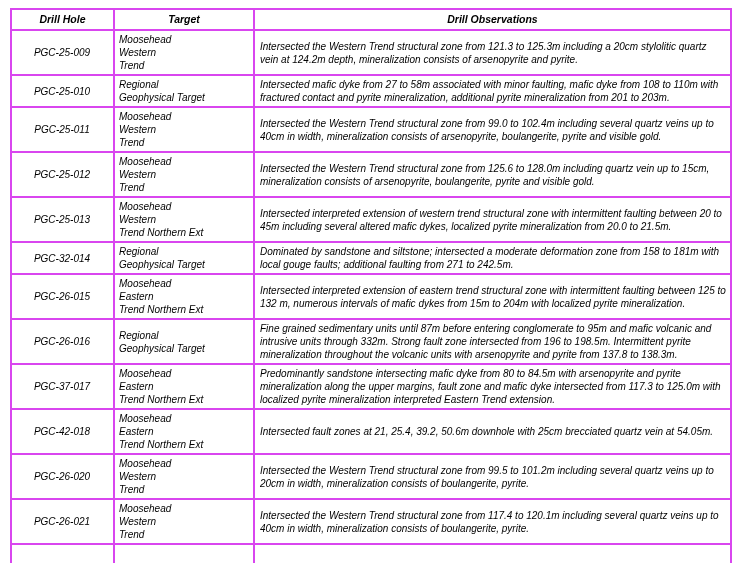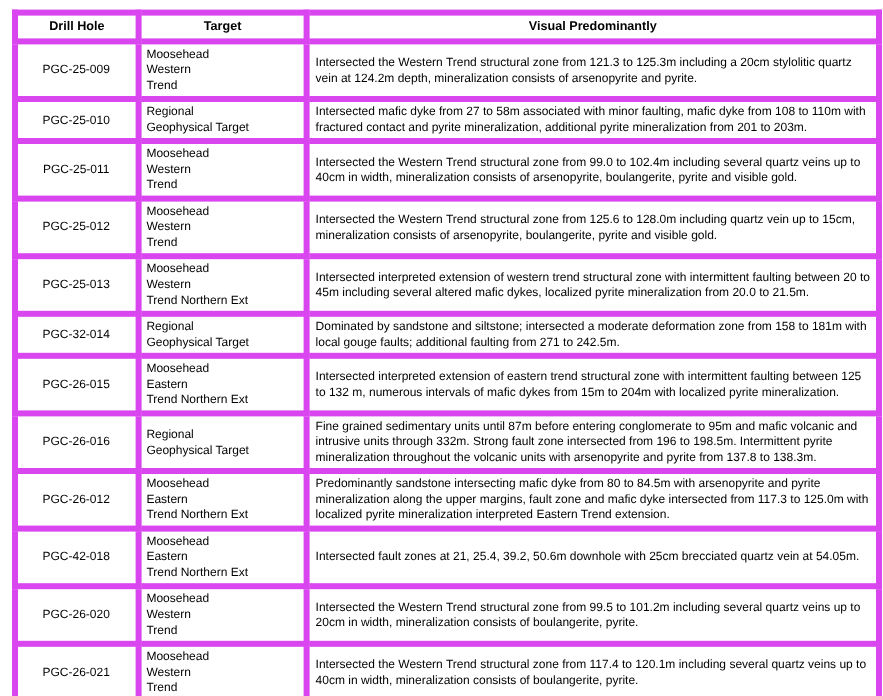--- a/index.html
+++ b/index.html
@@ -23,23 +23,24 @@
     width: 720px;
     font-size: 10px;
     color: #000000;
     background: #ffffff;
   }
   .drill-table col.col-hole   { width: 103px; }
   .drill-table col.col-target { width: 140px; }
   .drill-table col.col-obs    { width: 477px; }
   .drill-table th,
   .drill-table td {
-    border: 5px solid #d946ef;
+    border: 2px solid #d946ef;
     vertical-align: middle;
     line-height: 13px;
+    font-style: italic;
   }
   .drill-table th {
     font-size: 10.5px;
     font-weight: bold;
     text-align: center;
     padding: 3px 2px;
   }
   .drill-table td {
     padding: 2px 4px;
     text-align: left;
@@ -68,21 +69,21 @@
   <table class="drill-table">
     <colgroup>
       <col class="col-hole">
       <col class="col-target">
       <col class="col-obs">
     </colgroup>
     <thead>
       <tr>
         <th>Drill Hole</th>
         <th>Target</th>
-        <th>Visual Predominantly</th>
+        <th>Drill Observations</th>
       </tr>
     </thead>
     <tbody id="table-body">
   <tr>
     <td class="cell-hole">PGC-25-009</td>
     <td class="cell-target">Moosehead
 Western
 Trend</td>
     <td class="cell-obs">Intersected the Western Trend structural zone from 121.3 to 125.3m including a 20cm stylolitic quartz vein at 124.2m depth, mineralization consists of arsenopyrite and pyrite.</td>
   </tr>
@@ -134,21 +135,21 @@
   </tr>
 
   <tr>
     <td class="cell-hole">PGC-26-016</td>
     <td class="cell-target">Regional
 Geophysical Target</td>
     <td class="cell-obs">Fine grained sedimentary units until 87m before entering conglomerate to 95m and mafic volcanic and intrusive units through 332m. Strong fault zone intersected from 196 to 198.5m. Intermittent pyrite mineralization throughout the volcanic units with arsenopyrite and pyrite from 137.8 to 138.3m.</td>
   </tr>
 
   <tr>
-    <td class="cell-hole">PGC-26-012</td>
+    <td class="cell-hole">PGC-37-017</td>
     <td class="cell-target">Moosehead
 Eastern
 Trend Northern Ext</td>
     <td class="cell-obs">Predominantly sandstone intersecting mafic dyke from 80 to 84.5m with arsenopyrite and pyrite mineralization along the upper margins, fault zone and mafic dyke intersected from 117.3 to 125.0m with localized pyrite mineralization interpreted Eastern Trend extension.</td>
   </tr>
 
   <tr>
     <td class="cell-hole">PGC-42-018</td>
     <td class="cell-target">Moosehead
 Eastern

